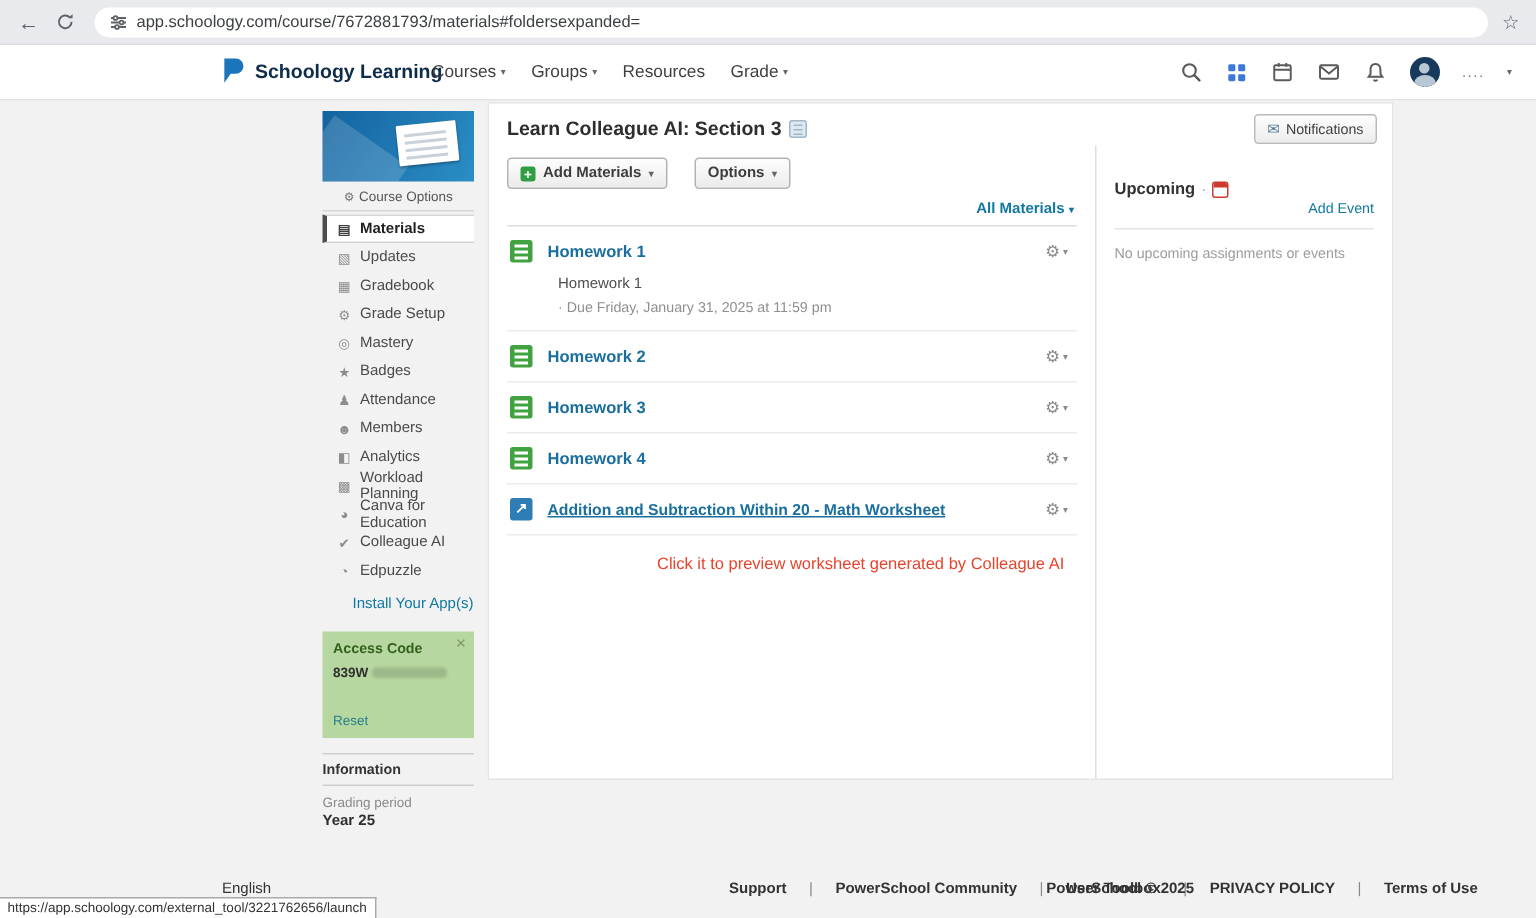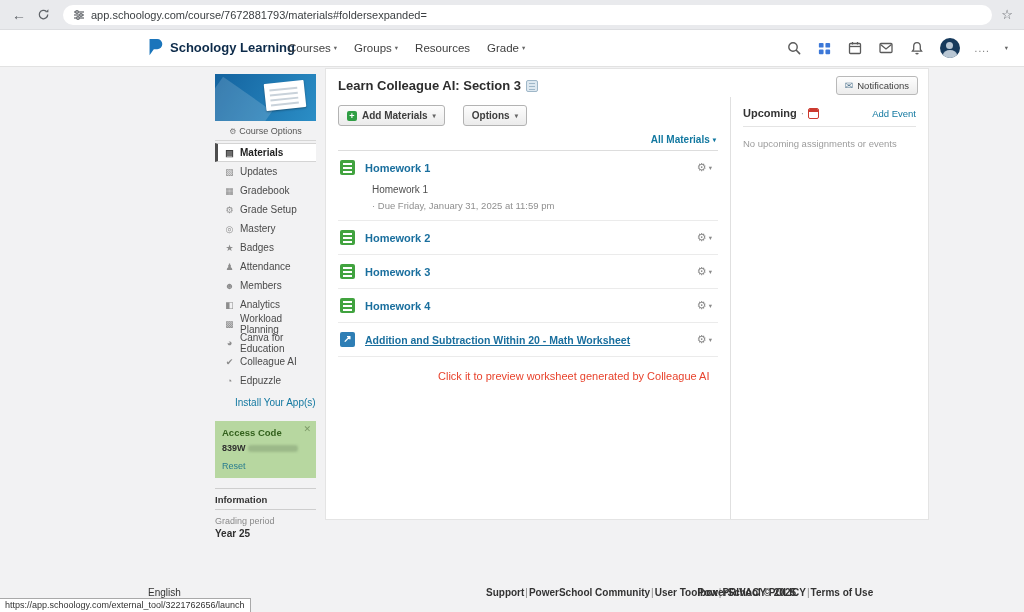--- a/index.html
+++ b/index.html
@@ -54,21 +54,21 @@
   .side-item.selected { background:#fff; border-top:1px solid #d4d4d4; border-bottom:1px solid #d4d4d4;
     border-left:3px solid #4d4d4d; padding-left:6px; font-weight:bold; color:#1f1f1f; }
   .side-item.selected .side-icon { color:#3f3f3f; }
   .install-link { display:block; font-size:10px; color:var(--teal-link,#1278a0); padding:7px 0 0 20px; cursor:pointer; }
 
   .access { margin-top:13px; background:var(--access-green-bg,#b7d7a0); padding:6px 7px 7px; position:relative; }
   .access-title { font-size:9.5px; font-weight:bold; color:#33611d; }
   .access-close { position:absolute; right:5px; top:3px; font-size:9px; color:#7d9a68; cursor:pointer; }
   .access-code { margin-top:5px; font-size:9px; font-weight:bold; color:#2f2f2f; display:flex; align-items:center; gap:2px; }
   .redact { display:inline-block; width:50px; height:7px; background:#9cb989; border-radius:3px; filter:blur(1px); }
-  .access-reset { margin-top:8px; font-size:9px; color:#2a7d8f; cursor:pointer; }
+  .access-reset { margin-top:22px; font-size:9px; color:#2a7d8f; cursor:pointer; }
 
   .info { margin-top:10px; border-top:1px solid #cecece; }
   .info-title { font-size:9.5px; font-weight:bold; color:#333; padding:5px 0 4px; border-bottom:1px solid #cecece; }
   .info-label { font-size:9px; color:#8a8a8a; margin-top:6px; }
   .info-value { font-size:10px; font-weight:bold; color:#2f2f2f; margin-top:2px; }
 
   
   .card { position:absolute; left:325px; top:68px; width:604px; height:452px; background:#fff;
     border:1px solid #e4e4e4; display:flex; flex-direction:column; }
   .card-head { position:relative; padding:9px 12px 4px; }
@@ -114,27 +114,27 @@
   .d-title { font-size:10px; color:#4f4f4f; }
   .d-due { font-size:9.5px; color:#8f8f8f; margin-top:5px; }
   .hint { font-size:11px; color:var(--hint-red,#e8432d); padding:13px 4px 0 100px; }
 
   .upcoming-col { width:198px; border-left:1px solid #e0e0e0; padding:10px 12px; }
   .up-head { display:flex; align-items:center; gap:4px; padding-bottom:7px; border-bottom:1px solid #e4e4e4; }
   .up-title { font-size:11px; font-weight:bold; color:#333; }
   .up-dot { color:#999; font-size:10px; }
   .cal-icon { width:11px; height:11px; border:1px solid #cc3a2f; border-radius:2px; position:relative; background:#fff; overflow:hidden; }
   .cal-icon::before { content:""; position:absolute; left:0; right:0; top:0; height:3px; background:#cc3a2f; }
-  .add-event { margin-left:auto; font-size:9.5px; color:var(--teal-link,#1278a0); cursor:pointer; }
+  .add-event { margin-left:auto; font-size:9.5px; color:var(--teal-link,#1278a0); cursor:pointer;margin-top:27px; }
   .up-empty { margin-top:11px; font-size:9.5px; color:#9c9c9c; }
 
   
   .footer { position:absolute; left:0; top:585px; width:844px; height:18px; font-size:10px; color:#333; }
   .f-lang { position:absolute; left:148px; top:2px; cursor:pointer; }
-  .f-links { position:absolute; left:486px; top:2px; display:flex; align-items:center; gap:1px; }
+  .f-links { position:absolute; left:486px; top:2px; display:flex; align-items:center; gap:15px; }
   .flink { font-weight:bold; color:#333; text-decoration:none; cursor:pointer; white-space:nowrap; }
   .sep { color:#888; }
   .f-copy { position:absolute; right:48px; top:2px; font-weight:bold; white-space:nowrap; }
 
   .statusbar { position:absolute; left:0; bottom:0; background:#fff; border:1px solid #a9a9a9;
     border-left:none; border-bottom:none; font-size:9px; color:#333; padding:1px 5px 2px; }
 </style>
 </head>
 <body>
 

